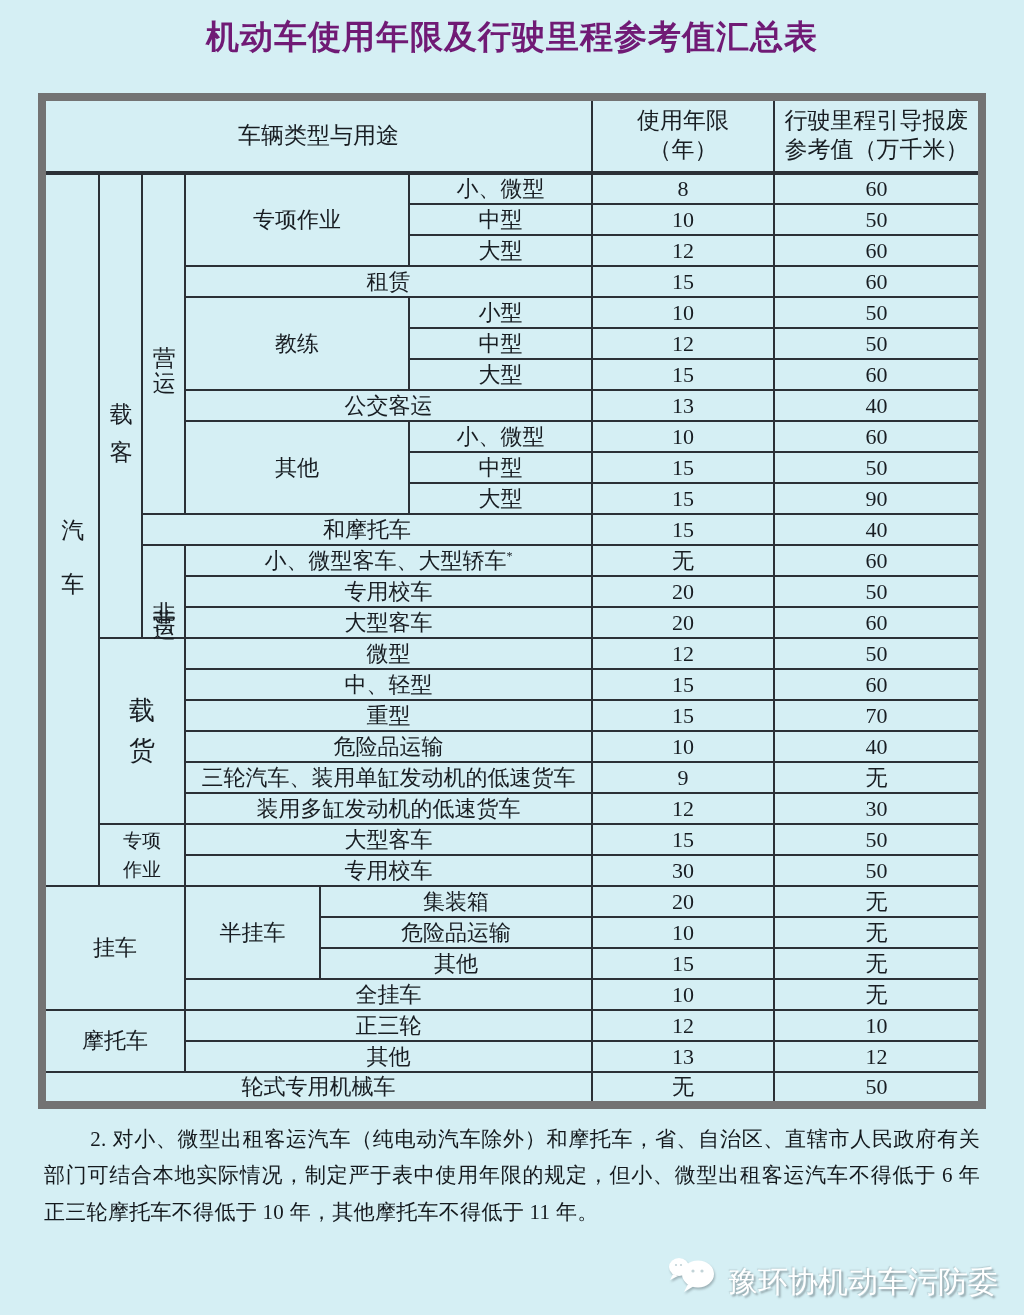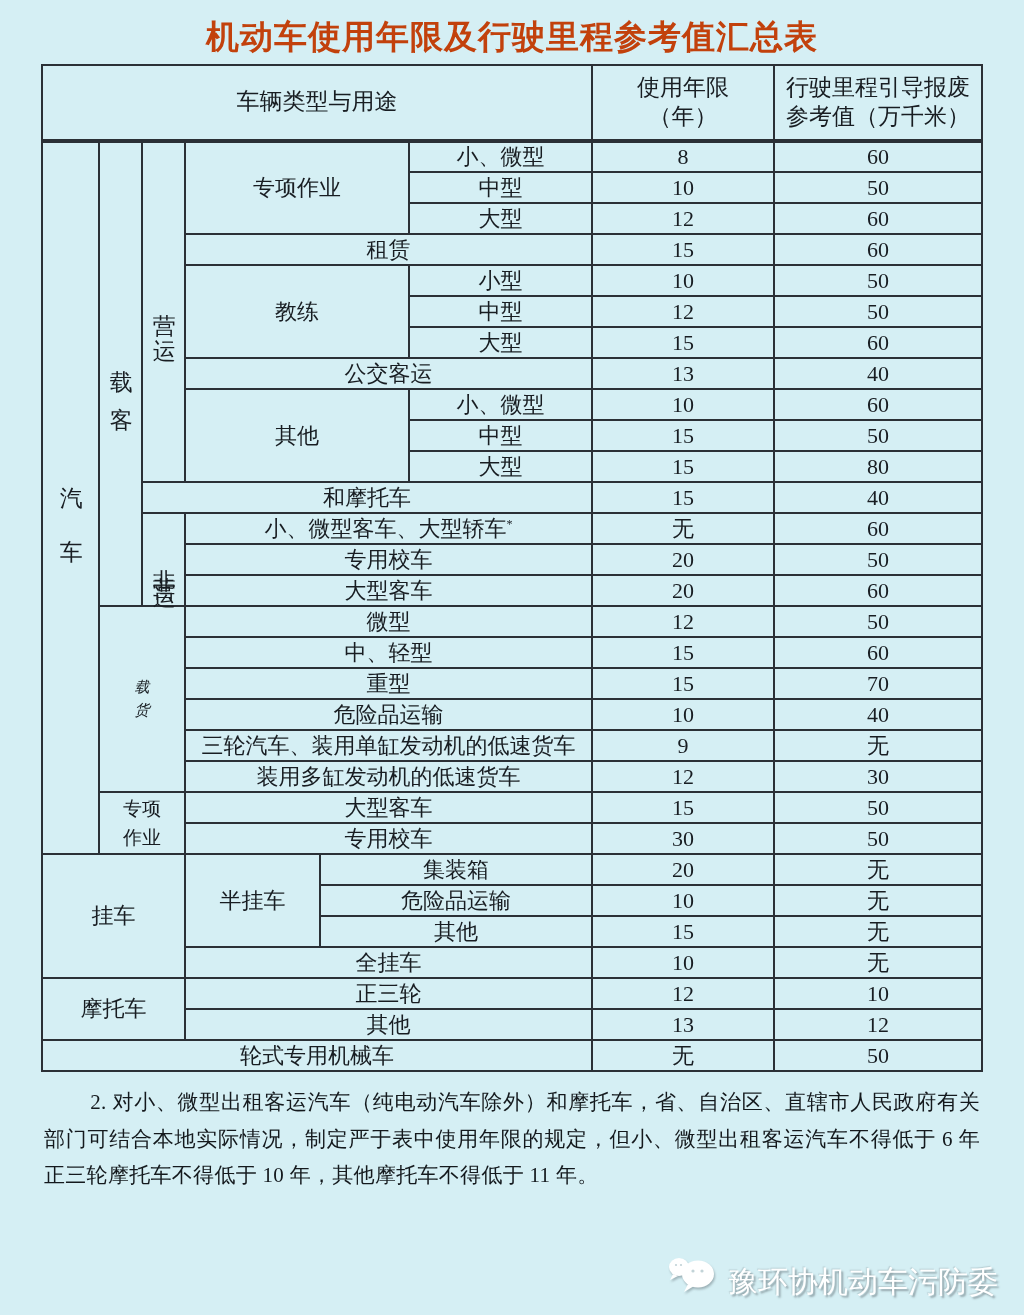--- a/index.html
+++ b/index.html
@@ -12,28 +12,28 @@
     font-family:"Liberation Serif","DejaVu Serif",serif;
     color:#181d22;
   }
   .page-title {
     padding-top:15px;
     text-align:center;
     font-family:"Liberation Sans","DejaVu Sans",sans-serif;
     font-weight:700;
     font-size:33px;
     letter-spacing:1px;
-    color:#c2410c;
+    color:#701a75;
   }
   table.main {
     width:940px;
-    margin:4px auto 0;
+    margin:33px auto 0;
     border-collapse:collapse;
     table-layout:fixed;
-    border:2px solid #737373;
+    border:8px solid #737373;
   }
   table.main th, table.main td {
     border:2px solid #2b3036;
     text-align:center;
     vertical-align:middle;
     padding:0 2px;
     font-size:22px;
     line-height:1.25;
     font-weight:normal;
   }
@@ -49,21 +49,21 @@
     writing-mode:vertical-rl;
     text-orientation:upright;
     display:inline-block;
     font-size:23px;
   }
   .ls-a { letter-spacing:2.3em; margin-bottom:-2.3em; }
   .ls-b { letter-spacing:1.6em; margin-bottom:-1.6em; }
   .ls-c { letter-spacing:1.1em; margin-bottom:-1.1em; }
   .ls-d { letter-spacing:0.35em; margin-bottom:-0.35em; }
   
-  .wrap2 { display:inline-block; width:1.35em; line-height:1.55; font-size:15px;font-style:italic; }
+  .wrap2 { display:inline-block; width:1.35em; line-height:1.55; font-size:26px; }
   .wrap4 { display:inline-block; width:2.55em; line-height:1.55; font-size:19px; }
   sup { font-size:0.55em; }
   .notes {
     width:936px;
     margin:12px auto 0;
     font-size:21px;
     line-height:1.74;
     text-align:justify;
     letter-spacing:0.3px;
     color:#14191d;
@@ -164,21 +164,21 @@
       <td>60</td>
     </tr>
     <tr>
       <td>中型</td>
       <td>15</td>
       <td>50</td>
     </tr>
     <tr>
       <td>大型</td>
       <td>15</td>
-      <td>80</td>
+      <td>90</td>
     </tr>
     <tr>
       <td colspan="4">和摩托车</td>
       <td>15</td>
       <td>40</td>
     </tr>
     <tr>
       <td rowspan="3"><span class="v ls-d">非营运</span></td>
       <td colspan="3"><span>小、微型客车、大型轿车</span><sup>*</sup></td>
       <td>无</td>

